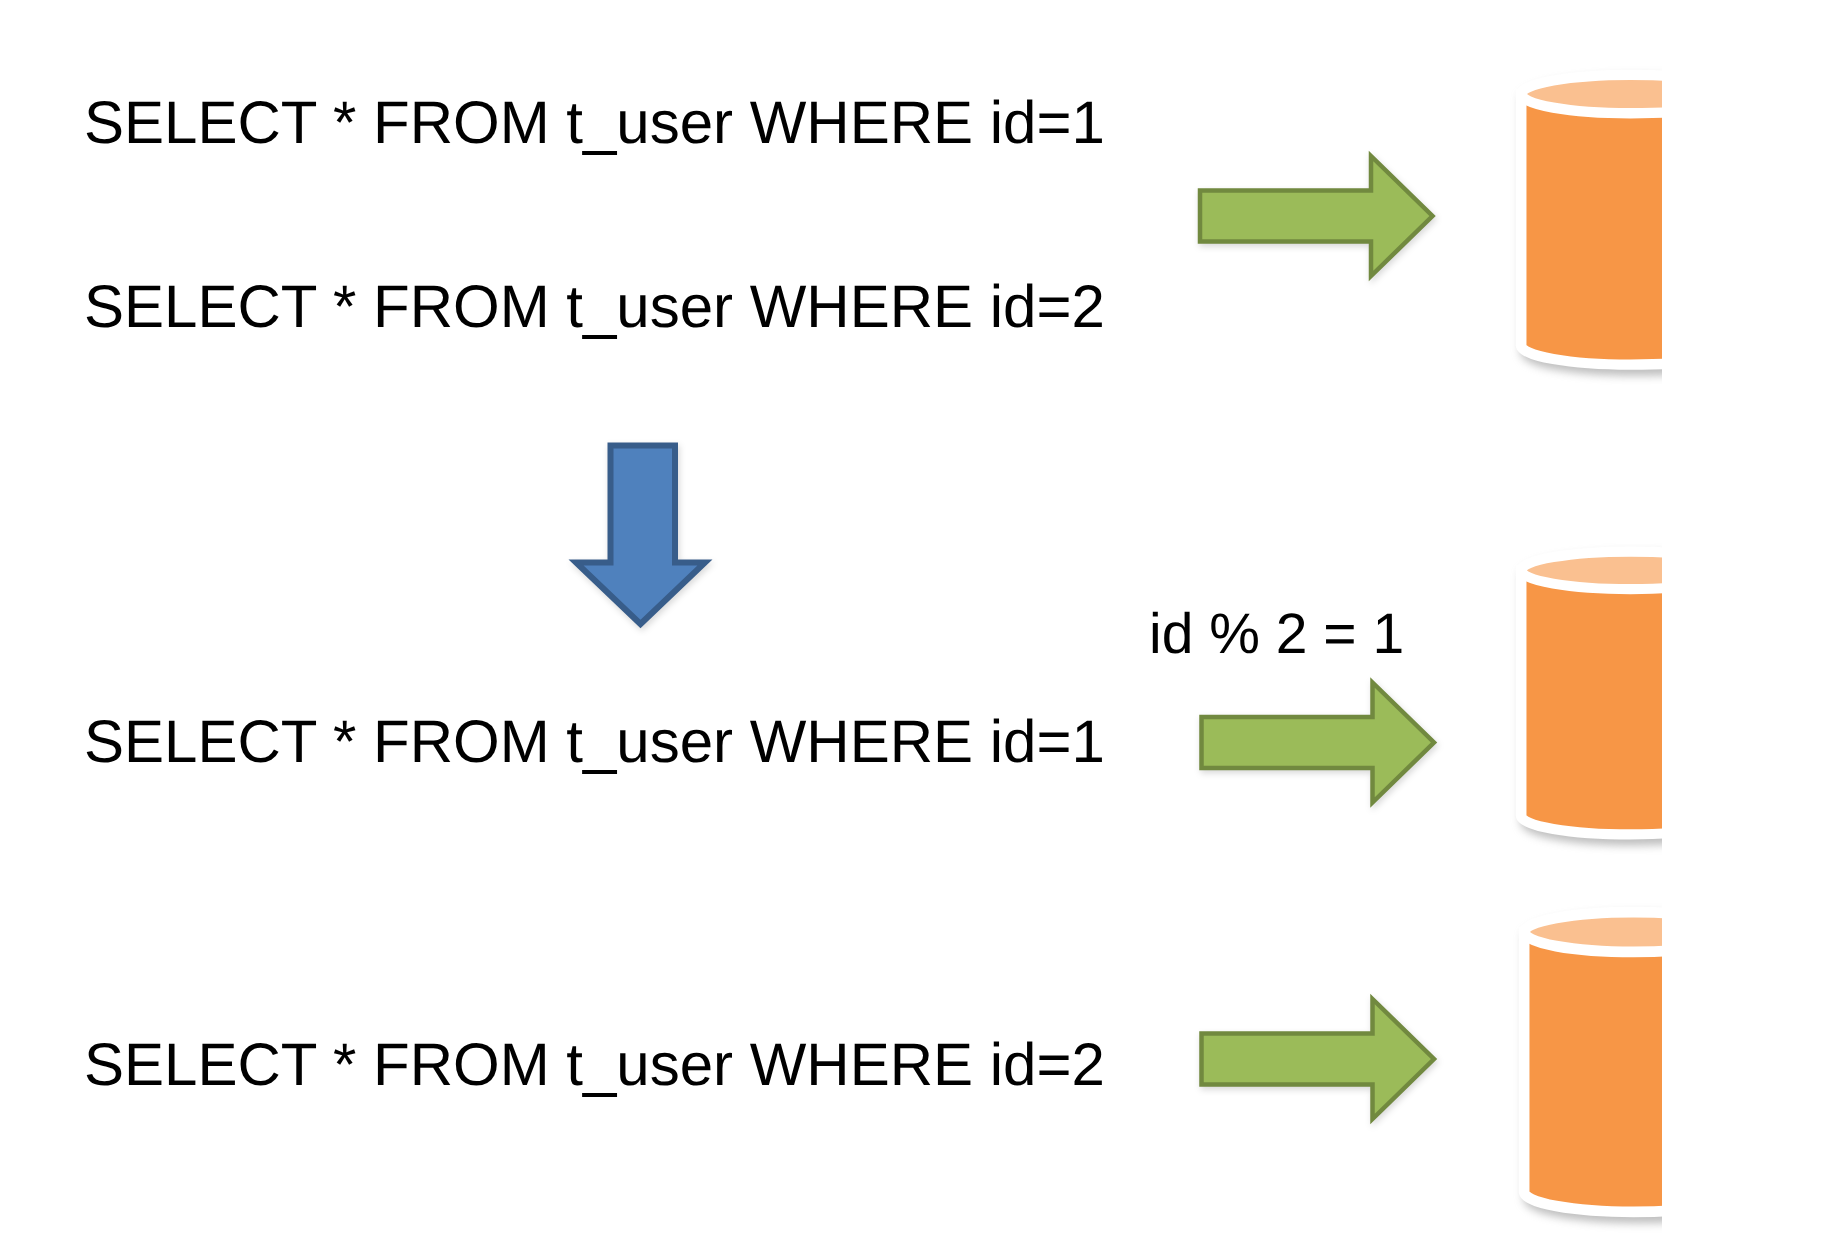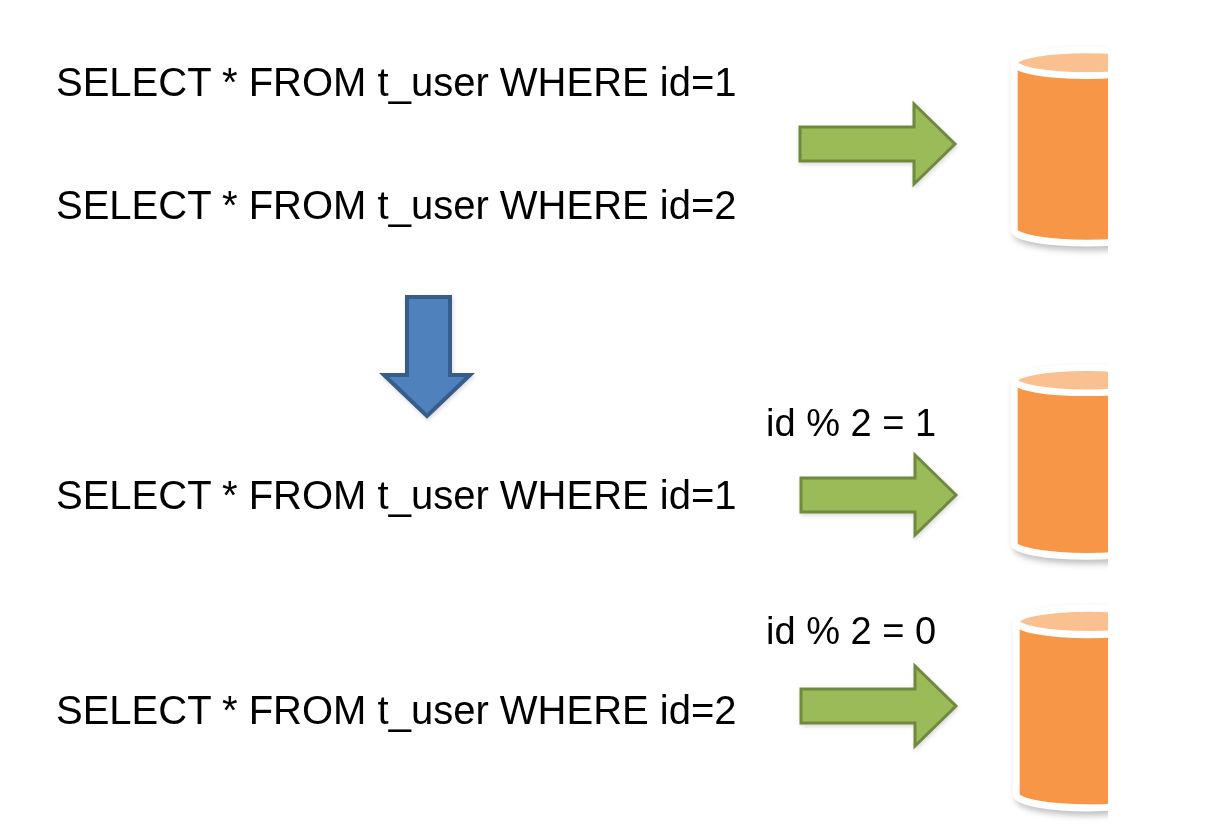--- a/index.html
+++ b/index.html
@@ -92,21 +92,20 @@
   <svg id="arrow-route-0" class="arrow green" width="160" height="86" viewBox="0 0 160 86">
     <polygon points="2,26 116,26 116,3 157,43 116,83 116,60 2,60"></polygon>
   </svg>
 
   <svg id="db-shard-0" class="db" viewBox="0 0 160 210" preserveAspectRatio="none">
     <path class="body" d="M8,20 L8,190 A72,13 0 0 0 152,190 L152,20 Z"></path>
     <ellipse class="top" cx="80" cy="20" rx="72" ry="13"></ellipse>
   </svg>
 
   <div id="sql-after-1" class="sql">SELECT * FROM t_user WHERE id=2</div>
-  <div id="label-route-1" class="route-label">id % 2 = 0</div>
 
   <svg id="arrow-route-1" class="arrow green" width="160" height="86" viewBox="0 0 160 86">
     <polygon points="2,26 116,26 116,3 157,43 116,83 116,60 2,60"></polygon>
   </svg>
 
   <svg id="db-shard-1" class="db" viewBox="0 0 160 210" preserveAspectRatio="none">
     <path class="body" d="M8,20 L8,190 A72,13 0 0 0 152,190 L152,20 Z"></path>
     <ellipse class="top" cx="80" cy="20" rx="72" ry="13"></ellipse>
   </svg>
 

